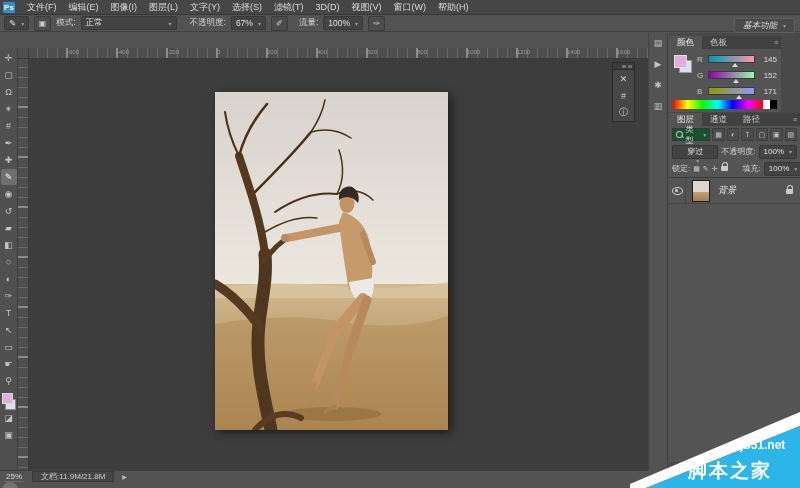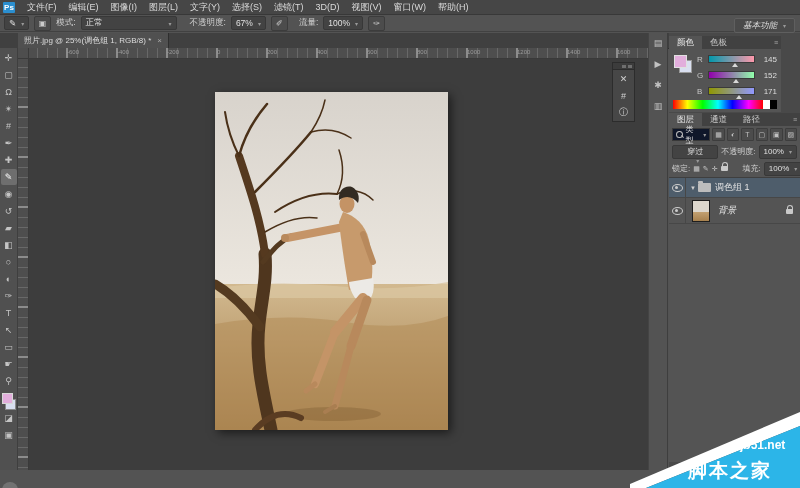--- a/index.html
+++ b/index.html
@@ -96,21 +96,21 @@
                border-bottom:4px solid #d8d8d8;}
   .chan-value{width:18px;text-align:right;font-size:8px;color:#ddd;}
   .spectrum{position:absolute;left:4px;bottom:3px;height:9px;right:4px;display:flex;}
   .spec-ramp{flex:1;background:linear-gradient(to right,#ff0000,#ffff00 16%,#00ff00 33%,#00ffff 50%,#0000ff 66%,#ff00ff 84%,#ff0000);}
   .spec-white{width:7px;background:#fff;}
   .spec-black{width:7px;background:#000;}
   
   .layers-panel{position:absolute;left:0;top:80px;width:131px;bottom:8px;}
   .layers-body{background:#545454;position:absolute;left:0;right:0;top:13px;bottom:0;}
   .filter-row{height:15px;display:flex;align-items:center;gap:2px;padding:1px 3px;}
-  .searchbox{display:flex;align-items:center;background:#0f172a;border:1px solid #383838;height:11px;
+  .searchbox{display:flex;align-items:center;background:#14532d;border:1px solid #383838;height:11px;
              padding:0 3px;font-size:8px;color:#ddd;gap:3px;}
   .magnifier{width:5px;height:5px;border:1px solid #bbb;border-radius:50%;position:relative;display:inline-block;}
   .magnifier::after{content:"";position:absolute;left:4px;top:4px;width:3px;height:1px;background:#bbb;
                     transform:rotate(45deg);}
   .ficon{width:11px;height:11px;display:flex;align-items:center;justify-content:center;font-size:7px;
          color:#c0c0c0;background:#4c4c4c;border:1px solid #3d3d3d;border-radius:1px;}
   .blend-row,.lock-row{display:flex;align-items:center;padding:1px 3px;gap:3px;font-size:8px;height:15px;}
   .lockicons{display:flex;gap:3px;align-items:center;}
   .lk{font-size:7px;color:#c6c6c6;}
   .padlock{width:7px;height:5px;background:#c9c9c9;position:relative;border-radius:1px;display:inline-block;}
@@ -175,26 +175,20 @@
       <span>100%</span>
       <span class="arrow">▾</span>
     </span>
     <span class="opt-icon">✑</span>
   </div>
   <div class="workspace-btn">
     <span>基本功能</span>
     <span style="font-size:6px;color:#999;">▾</span>
   </div>
 
-  <div class="tabbar">
-    <div class="doc-tab">
-      <span>照片.jpg @ 25%(调色组 1, RGB/8) *</span>
-      <span class="close-x">×</span>
-    </div>
-  </div>
 
   <div class="toolbar">
     <div class="tool">
         <span>✛</span>
       </div>
     <div class="tool">
         <span>▢</span>
       </div>
     <div class="tool">
         <span>Ω</span>
@@ -337,20 +331,25 @@
       <div class="float-head">
           <i></i>
           <i></i>
         </div>
       <div class="fp-icon">✕</div>
       <div class="fp-icon">#</div>
       <div class="fp-icon">ⓘ</div>
     </div>
   </div>
 
+  <div class="statusbar">
+    <span class="zoom-field">25%</span>
+    <span class="docinfo">文档:11.9M/21.8M</span>
+    <span class="status-arrow">▶</span>
+  </div>
   <div class="start-orb"></div>
 
   <div class="dock-strip">
     <span class="strip-icon">▤</span>
     <span class="strip-icon">▶</span>
     <span class="strip-icon">✱</span>
     <span class="strip-icon">▥</span>
   </div>
 
   <div class="dock">
@@ -435,28 +434,20 @@
             <span class="lk">✛</span>
             <span class="padlock"></span>
           </span>
           <span class="opt-label" style="margin-left:12px;">填充:</span>
           <span class="dd">
             <span>100%</span>
             <span class="arrow">▾</span>
           </span>
         </div>
         <div class="layer-list">
-          <div class="layer-row" style="height:19px;background:#4e5d6b;">
-            <span class="eye-cell">
-                <span class="eye"></span>
-              </span>
-            <span class="tri">▼</span>
-            <span class="folder"></span>
-            <span class="layer-name">调色组 1</span>
-          </div>
           <div class="layer-row" style="height:25px;">
             <span class="eye-cell">
                 <span class="eye"></span>
               </span>
             <span class="thumb"></span>
             <span class="layer-name" style="font-style:italic;">背景</span>
             <span class="row-lock"><span class="padlock"></span></span>
           </div>
         </div>
       </div>

